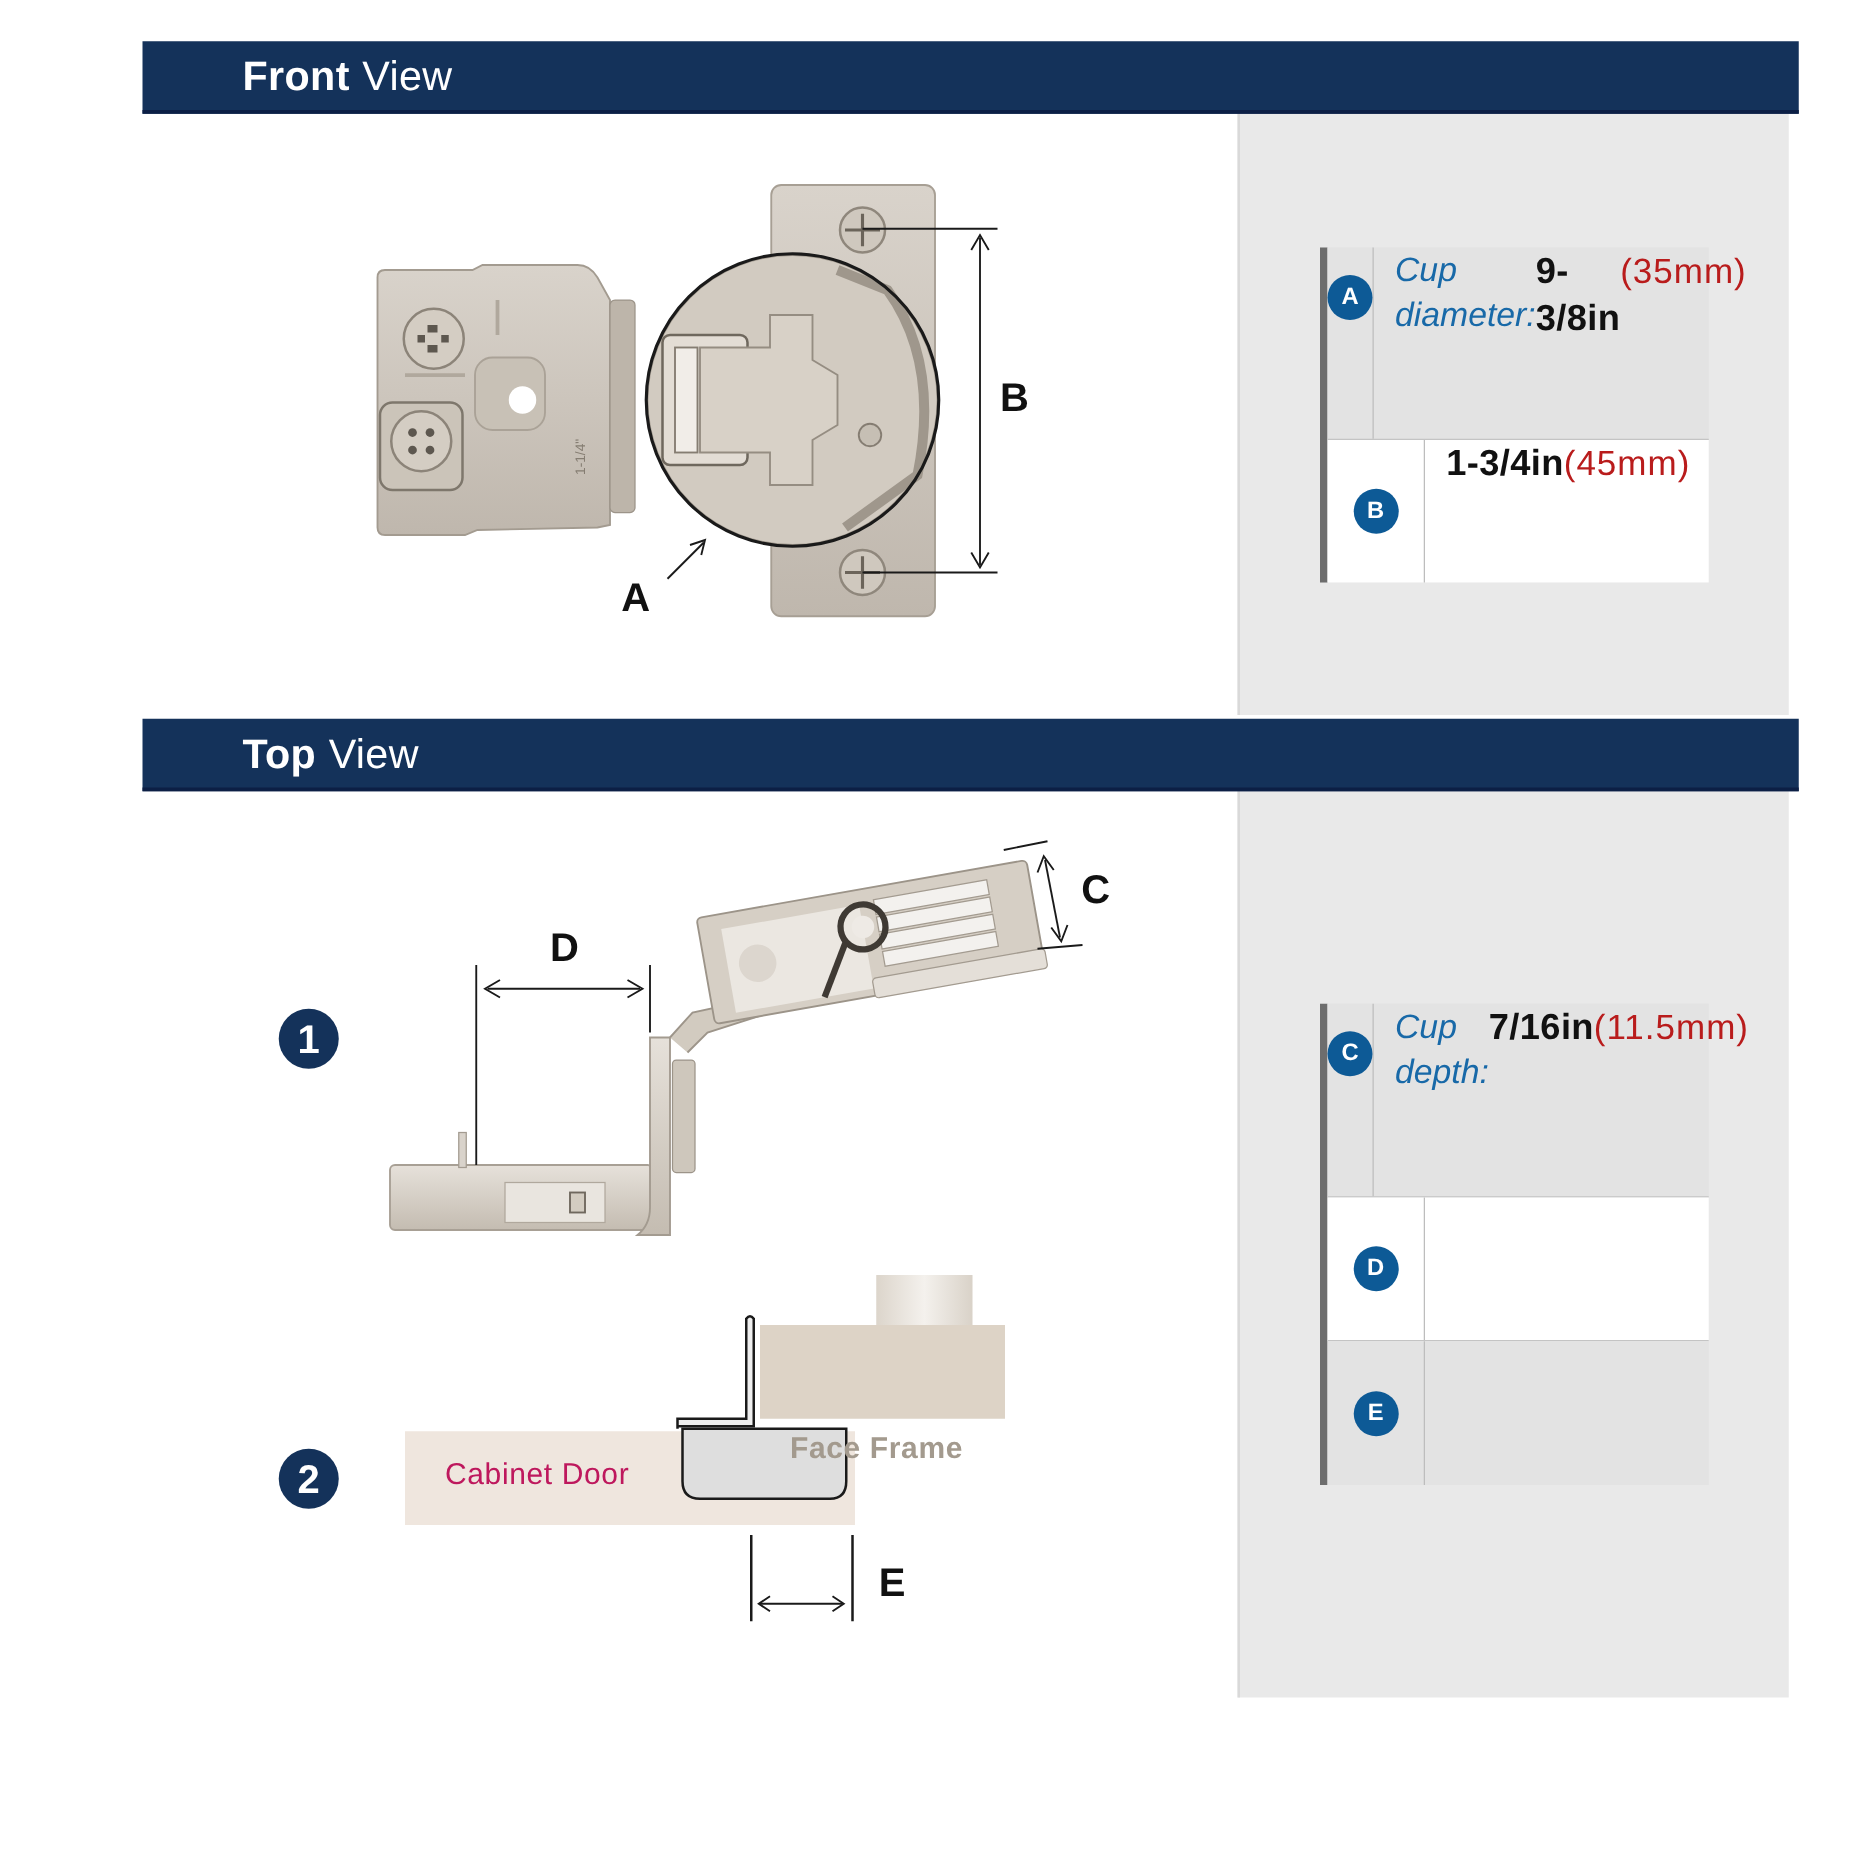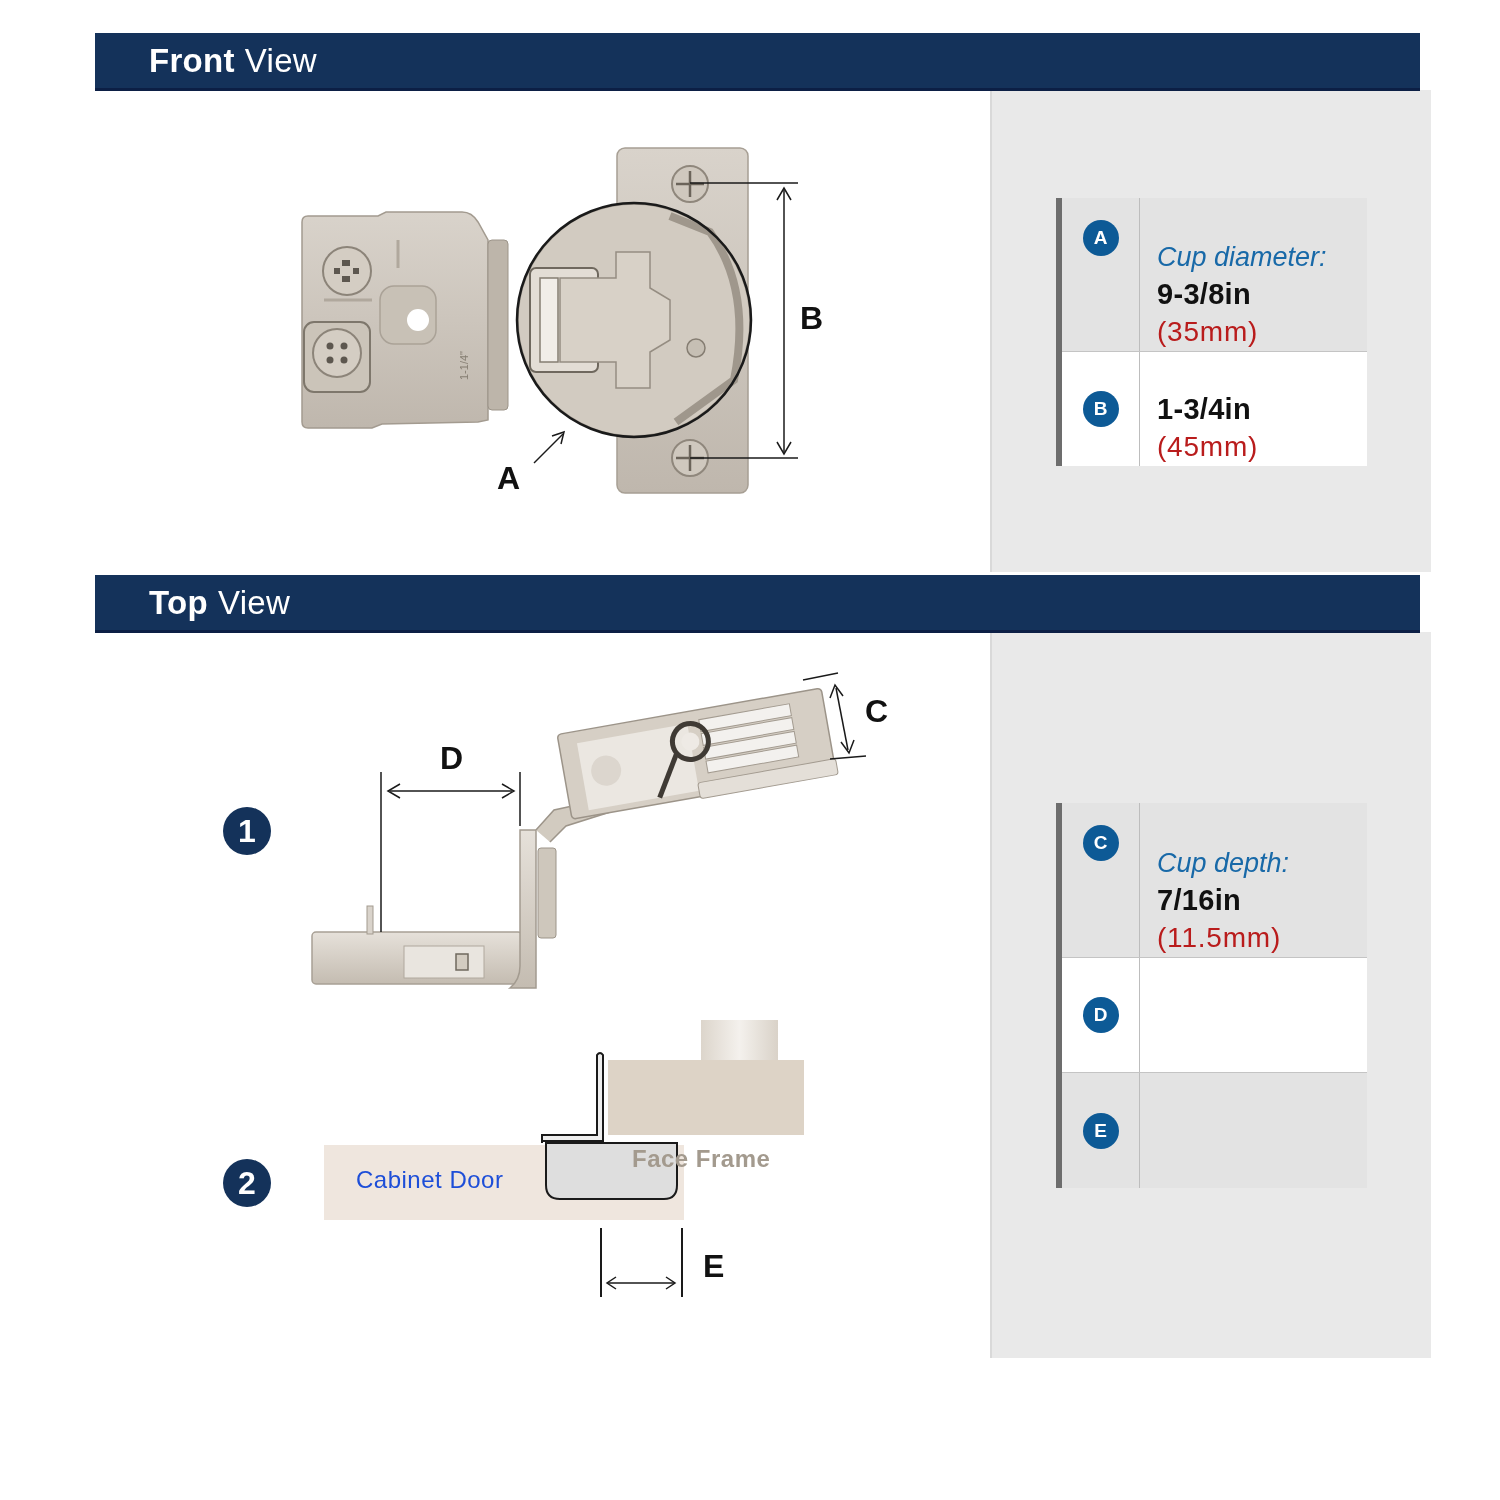--- a/index.html
+++ b/index.html
@@ -1,39 +1,39 @@
 <!DOCTYPE html>
 <html><head>
   <meta charset="utf-8">
   <style>
     * { box-sizing: border-box; margin: 0; padding: 0; }
     html, body { width: 1500px; height: 1500px; background: #ffffff; overflow: hidden; }
     body { position: relative; font-family: "Liberation Sans", "DejaVu Sans", sans-serif; color: #1a1a1a; }
 
     .gray-panel { position: absolute; background: #e9e9e9; border-left: 2px solid #d9d9d9; }
     .section-bar {
-      position: absolute; left: 95px; width: 1325px; height: 58px;
+      position: absolute; left: 114px; width: 1325px; height: 58px;
       background: #14325a; border-bottom: 3px solid #0c1f45;
-      color: #fff; font-size: 33px; line-height: 56px; padding-left: 54px;
+      color: #fff; font-size: 33px; line-height: 56px; padding-left: 80px;
       letter-spacing: 0.3px;
     }
     .section-bar .bold { font-weight: bold; }
     .section-bar .light { font-weight: normal; margin-left: 10px; }
 
     .spec-card { position: absolute; left: 1056px; width: 311px; border-left: 6px solid #6d6d6d; background: #e3e3e3; }
     .spec-row { position: relative; display: flex; border-bottom: 1.5px solid #c4c4c4; }
     .spec-row:last-child { border-bottom: none; }
     .spec-row.alt { background: #ffffff; }
     .spec-row.shade { background: #e3e3e3; }
     .spec-badge-cell { width: 78px; border-right: 1.5px solid #bdbdbd; display: flex; justify-content: center; }
     .spec-badge {
       width: 36px; height: 36px; border-radius: 50%; background: #0d5a96;
       color: #fff; font-weight: bold; font-size: 19px; line-height: 36px; text-align: center;
     }
-    .spec-text { padding-left: 17px; display: flex; flex-direction: column; justify-content: flex-end; }
+    .spec-text { padding-left: 17px; display: flex; justify-content: flex-end; }
     .spec-label { color: #1869a8; font-style: italic; font-size: 27px; line-height: 36px; }
     .spec-imp { font-size: 29px; font-weight: bold; line-height: 38px; color: #111; letter-spacing: 0.3px; }
     .spec-metric { font-size: 28px; line-height: 38px; color: #b91c1c; letter-spacing: 0.8px; }
 
     .step-badge {
       position: absolute; width: 48px; height: 48px; border-radius: 50%;
       background: #14325a; color: #fff; font-weight: bold; font-size: 32px;
       line-height: 48px; text-align: center;
     }
     .dim-letter { position: absolute; font-weight: bold; font-size: 32px; color: #111; }
@@ -207,21 +207,21 @@
   <path d="M246 128 L246 170 Q246 184 260 184 L364 184 Q377 184 377 170 L377 128 Z" fill="#dedede" stroke="#1a1a1a" stroke-width="2"></path>
   <path d="M242 128 L242 120 L297 120 L297 40 Q300 36 303 40 L303 126 L242 126" fill="#eeeeee" stroke="#1a1a1a" stroke-width="2"></path>
 
   <line x1="301" y1="213" x2="301" y2="282" stroke="#1a1a1a" stroke-width="2"></line>
   <line x1="382" y1="213" x2="382" y2="282" stroke="#1a1a1a" stroke-width="2"></line>
   <line x1="308" y1="268" x2="374" y2="268" stroke="#1a1a1a" stroke-width="1.5"></line>
   <path d="M316 262 L307 268 L316 274" fill="none" stroke="#1a1a1a" stroke-width="1.5"></path>
   <path d="M366 262 L375 268 L366 274" fill="none" stroke="#1a1a1a" stroke-width="1.5"></path>
 </svg>
 <div style="position:absolute; left:632px; top:1145px; font-size:24px; font-weight:bold; color:#a39a8e; letter-spacing:0.5px;">Face Frame</div>
-<div style="position:absolute; left:356px; top:1166px; font-size:24px; color:#1d4ed8; letter-spacing:0.5px;">Cabinet Door</div>
+<div style="position:absolute; left:356px; top:1166px; font-size:24px; color:#be185d; letter-spacing:0.5px;">Cabinet Door</div>
 <div class="dim-letter" style="left:703px; top:1248px;">E</div>
 
 <div class="spec-card" style="top:803px;">
   <div class="spec-row shade" style="height:155px;">
     <div class="spec-badge-cell" style="align-items:flex-start; padding-top:22px;">
       <div class="spec-badge">C</div>
     </div>
     <div class="spec-text">
       <div class="spec-label">Cup depth:</div>
       <div class="spec-imp">7/16in</div>

